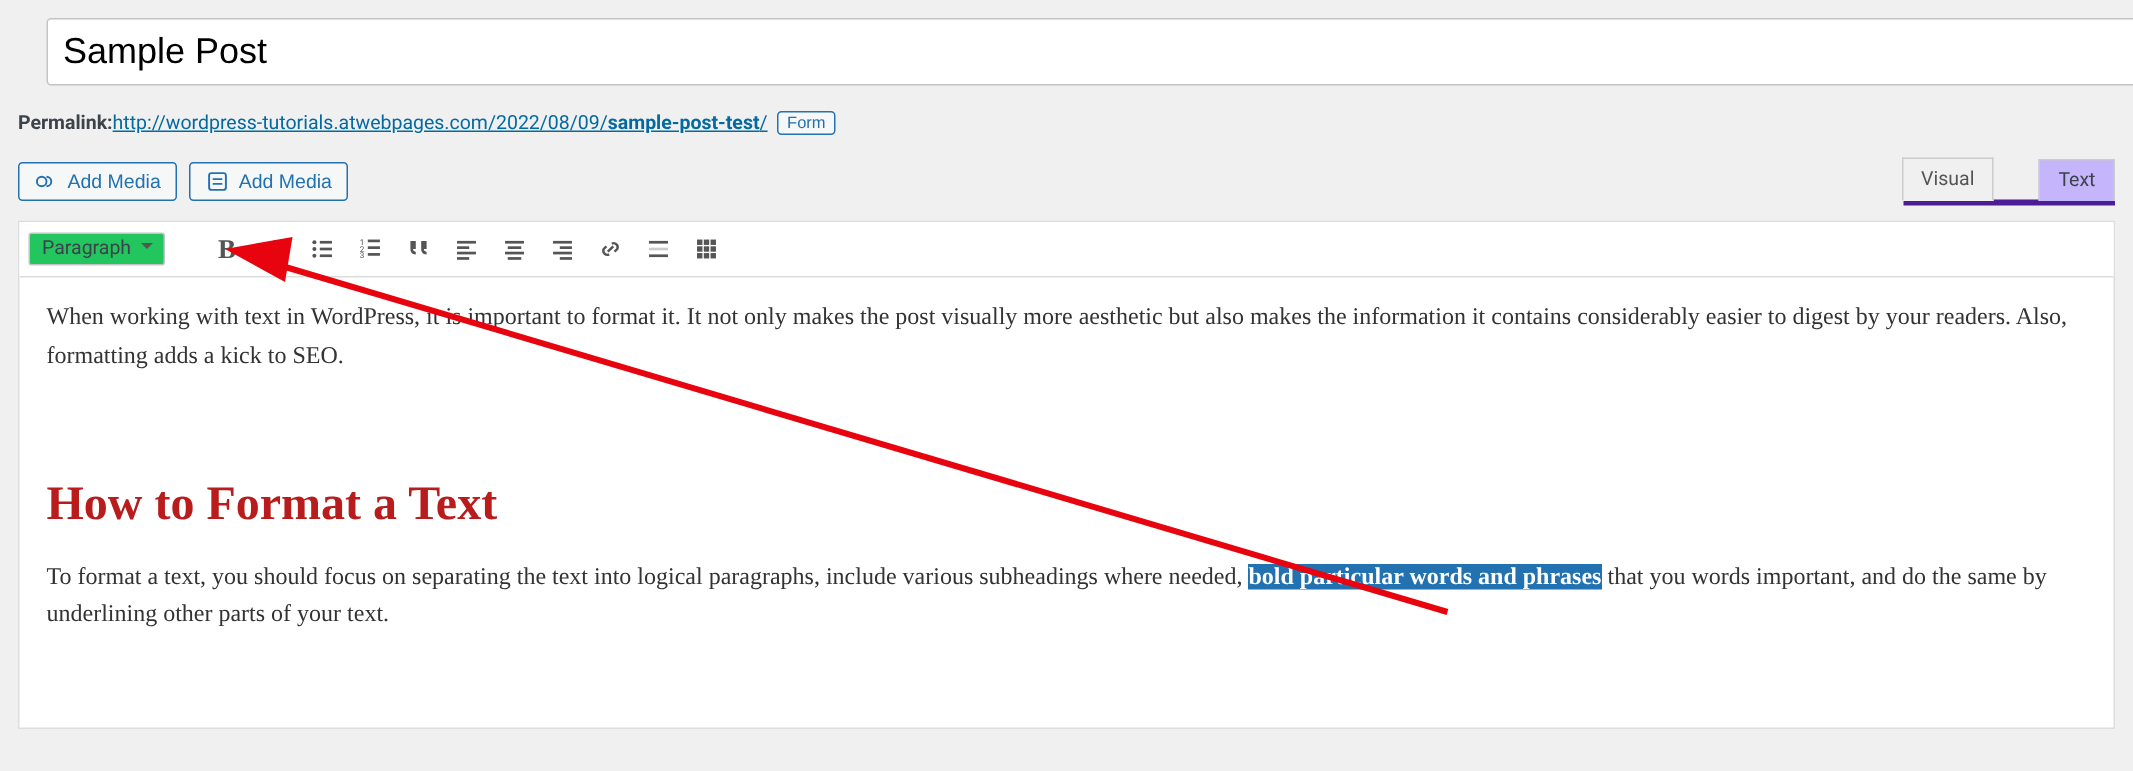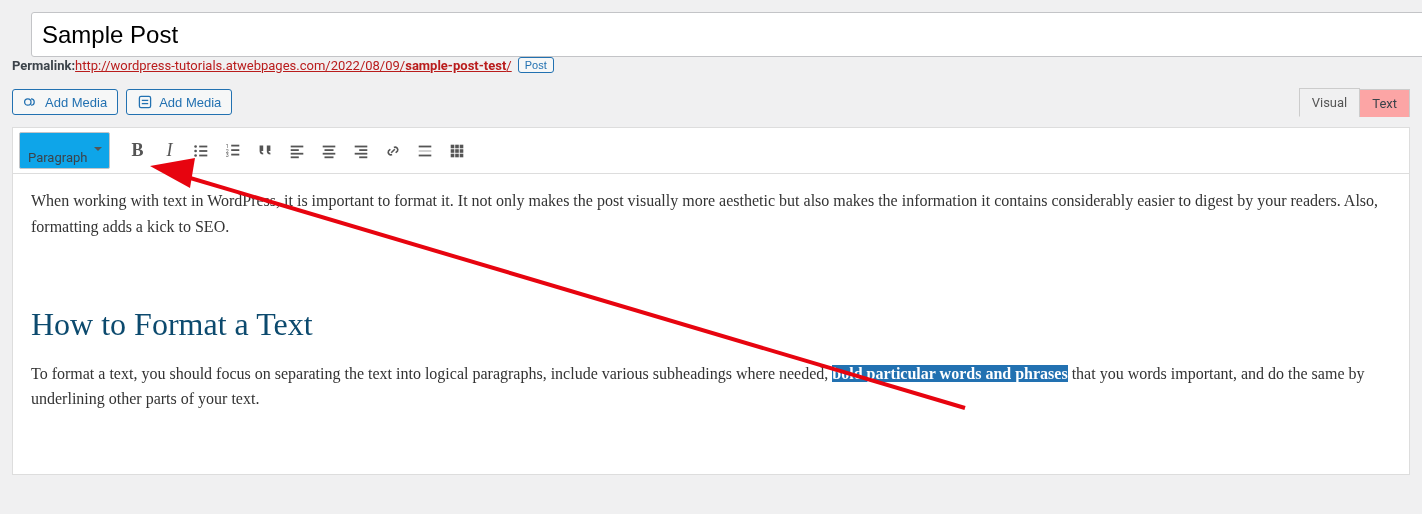--- a/index.html
+++ b/index.html
@@ -29,27 +29,27 @@
     border-radius: 3px;
     background: #fff;
     outline: none;
     margin-left: 19px;
   }
 
   
   .permalink-row {
     font-size: 13px;
     color: #3c434a;
-    margin-top: 0;
+    margin-top: 17px;
     margin-bottom: 14px;
     display: flex;
     align-items: center;
   }
   .permalink-row a {
-    color: #b91c1c;
+    color: #0369a1;
   }
   .edit-slug-btn {
     font-size: 11px;
     padding: 1px 6px;
     margin-left: 6px;
     border: 1px solid #2271b1;
     background: #f6f7f7;
     color: #2271b1;
     border-radius: 3px;
     cursor: pointer;
@@ -76,28 +76,29 @@
   .btn svg, .btn .glyph {
     margin-right: 6px;
     width: 16px;
     height: 16px;
   }
 
   .tabs-right {
     margin-left: auto;
     display: flex;
     align-items: flex-end;
-    border-bottom: 1px solid #4c1d95;
+    border-bottom: 4px solid #4c1d95;
+    gap: 31px;
   }
   .tab {
     font-size: 13px;
     padding: 6px 12px;
     border: 1px solid #ccc;
     border-bottom: none;
-    background: #fca5a5;
+    background: #c4b5fd;
     cursor: pointer;
     position: relative;
     top: 1px;
     margin-left: -1px;
   }
   .tab.active {
     background: #f0f0f1;
     border-bottom: 1px solid #f0f0f1;
     color: #555;
   }
@@ -111,26 +112,26 @@
   .toolbar {
     display: flex;
     align-items: center;
     padding: 4px 6px;
     border-bottom: 1px solid #ddd;
     background: #fff;
     gap: 2px;
   }
   .format-select {
     font-size: 13px;
-    padding: 17px 22px 3px 8px;
+    padding: 2px 22px 3px 8px;
     border: 1px solid #c3c4c7;
     border-radius: 2px;
-    background: #0ea5e9;
-    cursor: pointer;
-    margin-right: 10px;
+    background: #22c55e;
+    cursor: pointer;
+    margin-right: 24px;
     position: relative;
   }
   .format-select::after{
     content: "";
     position: absolute;
     right: 7px;
     top: 50%;
     transform: translateY(-50%);
     border: 4px solid transparent;
     border-top-color: #555;
@@ -154,23 +155,23 @@
     font-size: 16px;
     line-height: 1.6;
     color: #333;
     min-height: 300px;
     position: relative;
   }
   .editor-body p { margin: 0 0 60px 0; }
   .editor-body p.last { margin-bottom: 16px; }
   .editor-body h2 {
     font-size: 32px;
-    font-weight: normal;
+    font-weight: bold;
     margin: 40px 0 10px 0;
-    color: #0c4a6e;
+    color: #b91c1c;
   }
   .sel {
     background: #2271b1;
     color: #fff;
     font-weight: bold;
   }
   .ul { }
 
   
   .arrow-svg {
@@ -187,21 +188,21 @@
 
 <div class="wrap">
 
   <input class="post-title" value="Sample Post" style="">
 
   <div class="permalink-row">
     <strong>Permalink: </strong>
     <a href="#">
       <span>http://wordpress-tutorials.atwebpages.com/2022/08/09/</span><strong>sample-post-test</strong><span>/</span>
     </a>
-    <button class="edit-slug-btn">Post</button>
+    <button class="edit-slug-btn">Form</button>
   </div>
 
   <div class="btn-row">
     <button class="btn">
       <svg viewBox="0 0 20 20" fill="none" stroke="#2271b1" stroke-width="1.6">
         <circle cx="6" cy="10" r="4"></circle>
         <path d="M10 6 a4 4 0 1 1 0 8"></path>
       </svg>
       <span>Add Media</span>
     </button>

